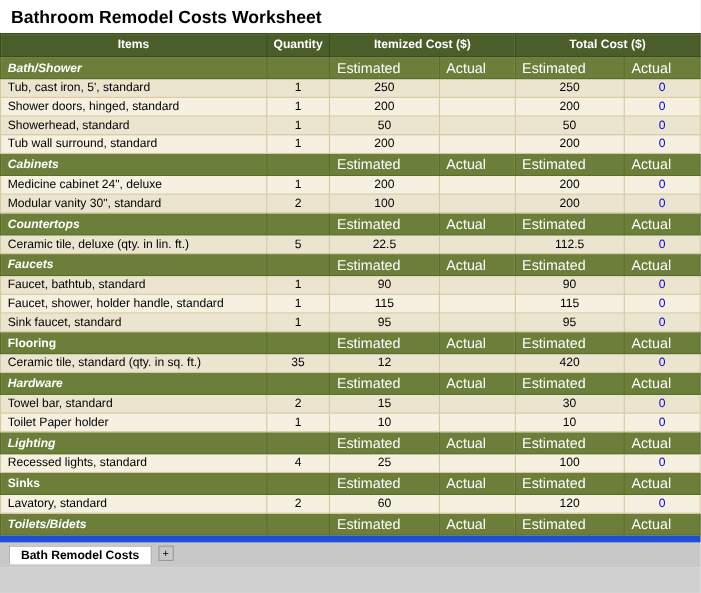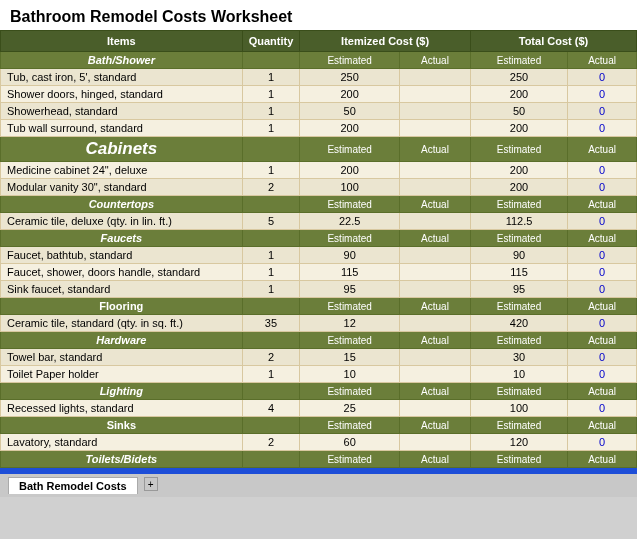--- a/index.html
+++ b/index.html
@@ -32,26 +32,26 @@
       font-size: 11px;
       padding: 4px 6px;
       border: 1px solid #3a4e1a;
       text-align: center;
     }
     thead tr th.center { text-align: center; }
 
     .sub-header td {
       background: #6b7e3a;
       color: #fff;
-      font-size: 10px;
+      font-size: 13px;
       padding: 2px 6px;
       border: 1px solid #5a6e2a;
-      text-align: center;
-    }
-    .sub-header td.left { text-align: center; }
+      text-align: left;
+    }
+    .sub-header td.left { text-align: left; }
 
     .data-row td {
       background: #f5f0e0;
       font-size: 11px;
       padding: 2px 6px;
       border: 1px solid #d8c8a0;
     }
     .data-row:nth-child(even) td {
       background: #ebe5d0;
     }
@@ -132,21 +132,21 @@
     </tr>
         <tr class="data-row">
       <td>Tub wall surround, standard</td>
       <td class="center">1</td>
       <td class="center">200</td>
       <td class="center"></td>
       <td class="center">200</td>
       <td class="center blue">0</td>
     </tr>
         <tr class="sub-header">
-    <td class="left" style="font-weight:bold;font-style:italic;font-size:17px;color:#fff;">Cabinets</td>
+    <td class="left" style="font-weight:bold;font-style:italic;font-size:11px;color:#fff;">Cabinets</td>
     <td></td>
     <td>Estimated</td>
     <td>Actual</td>
     <td>Estimated</td>
     <td>Actual</td>
   </tr>
         <tr class="data-row">
       <td>Medicine cabinet 24", deluxe</td>
       <td class="center">1</td>
       <td class="center">200</td>
@@ -188,21 +188,21 @@
   </tr>
         <tr class="data-row">
       <td>Faucet, bathtub, standard</td>
       <td class="center">1</td>
       <td class="center">90</td>
       <td class="center"></td>
       <td class="center">90</td>
       <td class="center blue">0</td>
     </tr>
         <tr class="data-row">
-      <td>Faucet, shower, doors handle, standard</td>
+      <td>Faucet, shower, holder handle, standard</td>
       <td class="center">1</td>
       <td class="center">115</td>
       <td class="center"></td>
       <td class="center">115</td>
       <td class="center blue">0</td>
     </tr>
         <tr class="data-row">
       <td>Sink faucet, standard</td>
       <td class="center">1</td>
       <td class="center">95</td>

